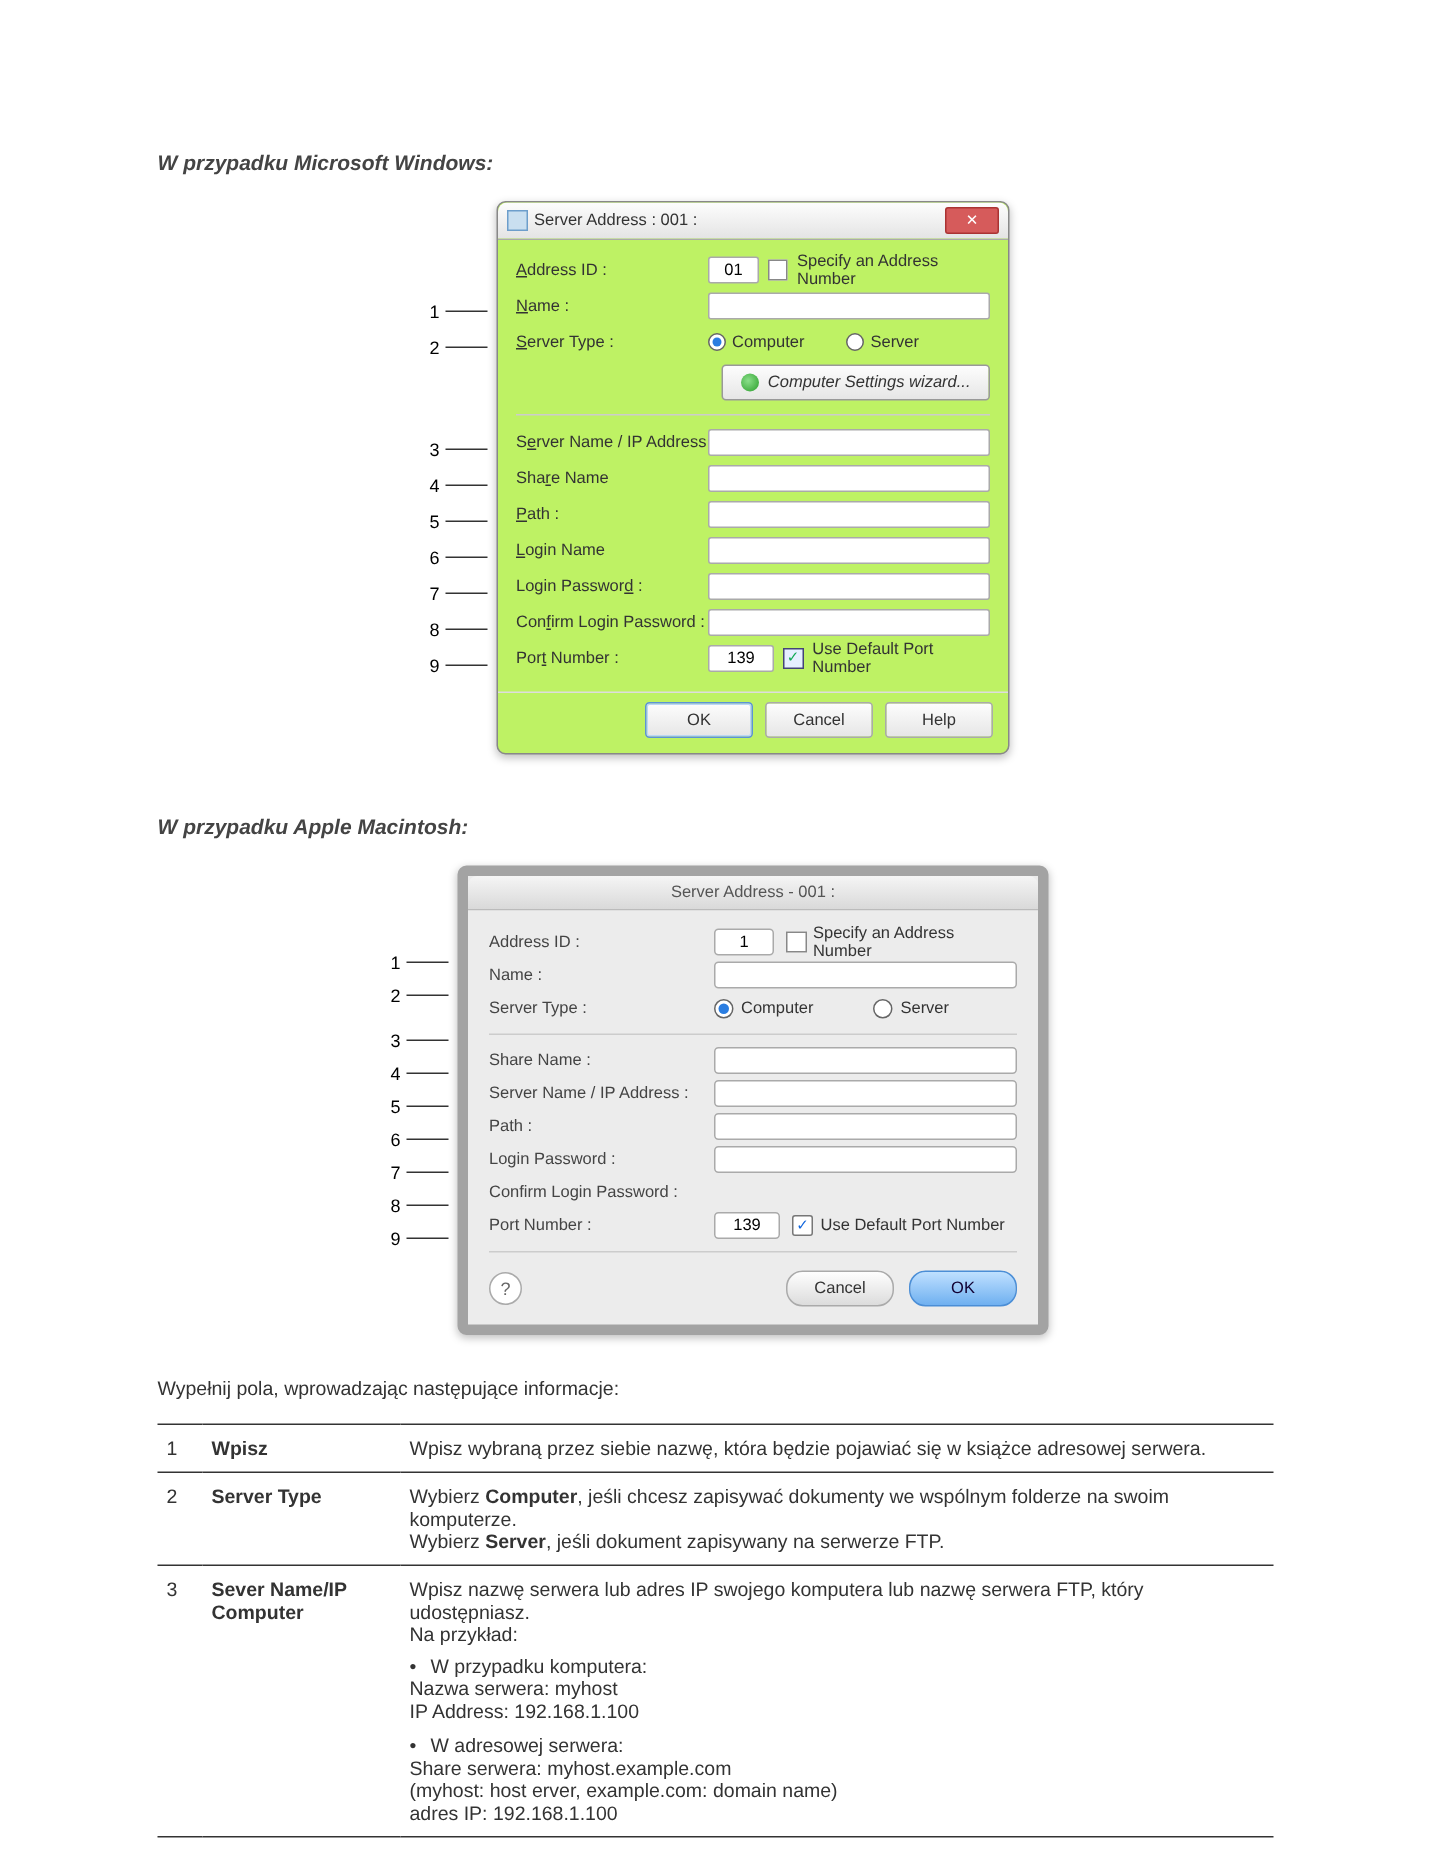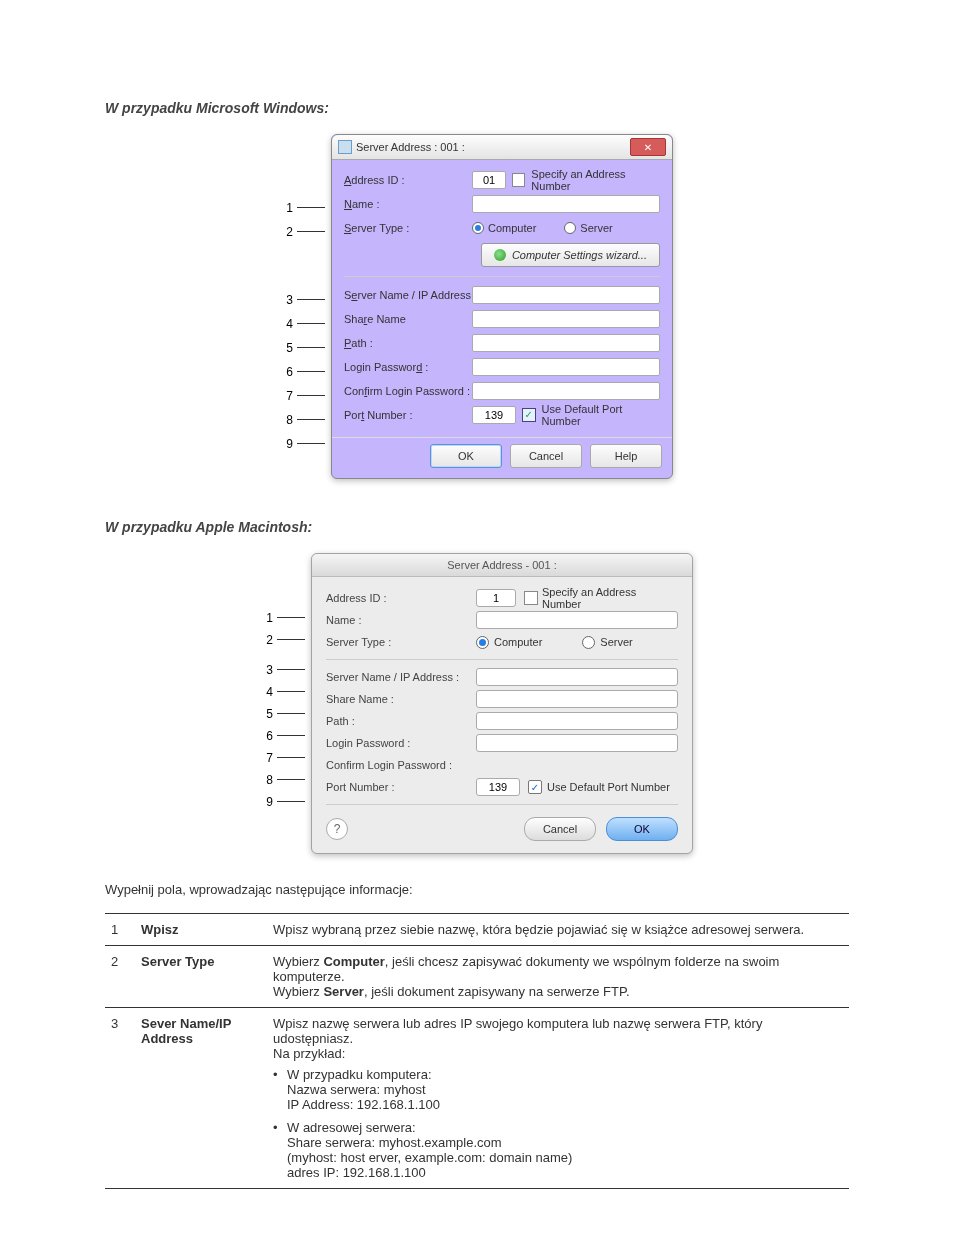--- a/index.html
+++ b/index.html
@@ -50,21 +50,21 @@
     height: 1px;
     border-top: 1px solid #333;
     margin-left: 4px;
   }
 
   
   .win-dlg {
     width: 340px;
     border: 1px solid #888;
     border-radius: 6px;
-    background: #c4b5fd;
+    background: #bef264;
     font-size: 11px;
     box-shadow: 0 2px 6px rgba(0,0,0,.25);
   }
   .win-title {
     height: 24px;
     background: linear-gradient(#fdfdfd, #e4e4e4);
     border-bottom: 1px solid #aaa;
     border-radius: 6px 6px 0 0;
     display: flex;
     align-items: center;
@@ -156,21 +156,21 @@
 
   .checked-box {
     width:12px; height:12px; border:1px solid #447; background:#e6f0ff;
     display:inline-flex; align-items:center; justify-content:center;
     color:#1a5; font-size:10px; line-height:10px;
   }
 
   
   .mac-dlg {
     width: 380px;
-    border: 1px solid #a3a3a3;
+    border: 7px solid #a3a3a3;
     border-radius: 6px;
     background: #ececec;
     font-size: 11px;
     box-shadow: 0 2px 6px rgba(0,0,0,.25);
   }
   .mac-title {
     height: 22px;
     background: linear-gradient(#f5f5f5,#d9d9d9);
     border-bottom:1px solid #bbb;
     border-radius: 6px 6px 0 0;
@@ -242,21 +242,21 @@
     vertical-align: top;
     border-top: 1px solid #333;
   }
   table.info tr:first-child td { border-top: 1px solid #333; }
   table.info tr:last-child td { border-bottom: 1px solid #333; }
   table.info td.n { width: 18px; }
   table.info td.t { width: 120px; font-weight: bold; }
   .sublist { margin: 6px 0 0 0; }
   .sublist .bul { display:flex; }
   .sublist .bul .dot { width: 14px; }
-  .sublist .ind { margin-left: 14px; }
+  .sublist .ind { }
 </style>
 </head>
 <body>
 
 <div class="section-head">W przypadku Microsoft Windows:</div>
 
 <div class="dlg-wrap">
   <div class="dlg-scale">
     <div class="callouts">
       <div class="callout-row" style="height:62px;"></div>
@@ -354,20 +354,26 @@
               <input class="win-inp full" style="">
             </div>
         </div>
         <div class="win-row">
           <div class="win-lbl"><span class="ul">P</span>ath :</div>
           <div class="win-field">
               <input class="win-inp full" style="">
             </div>
         </div>
         <div class="win-row">
+          <div class="win-lbl"><span class="ul">L</span>ogin Name</div>
+          <div class="win-field">
+              <input class="win-inp full" style="">
+            </div>
+        </div>
+        <div class="win-row">
           <div class="win-lbl">Login Passwor<span class="ul">d</span> :</div>
           <div class="win-field">
               <input class="win-inp full" style="">
             </div>
         </div>
         <div class="win-row">
           <div class="win-lbl">Con<span class="ul">f</span>irm Login Password :</div>
           <div class="win-field">
               <input class="win-inp full" style="">
             </div>
@@ -462,27 +468,27 @@
               <span>Computer</span>
             </span>
             <span style="display:flex;align-items:center;gap:5px;">
               <span class="mac-radio"></span>
               <span>Server</span>
             </span>
           </div>
         </div>
         <hr class="mac-sep">
         <div class="mac-row">
+          <div class="mac-lbl">Share Name :</div>
+          <div class="mac-field">
+              <input class="mac-inp" style="">
+            </div>
+        </div>
+        <div class="mac-row">
           <div class="mac-lbl">Server Name / IP Address :</div>
-          <div class="mac-field">
-              <input class="mac-inp" style="">
-            </div>
-        </div>
-        <div class="mac-row">
-          <div class="mac-lbl">Share Name :</div>
           <div class="mac-field">
               <input class="mac-inp" style="">
             </div>
         </div>
         <div class="mac-row">
           <div class="mac-lbl">Path :</div>
           <div class="mac-field">
               <input class="mac-inp" style="">
             </div>
         </div>
@@ -531,21 +537,21 @@
   <tr>
     <td class="n">2</td>
     <td class="t">Server Type</td>
     <td>
       <span>Wybierz </span><b>Computer</b><span>, jeśli chcesz zapisywać dokumenty we wspólnym folderze na swoim komputerze.</span><br>
       <span>Wybierz </span><b>Server</b><span>, jeśli dokument zapisywany na serwerze FTP.</span>
     </td>
   </tr>
   <tr>
     <td class="n">3</td>
-    <td class="t">Sever Name/IP Address</td>
+    <td class="t">Sever Name/IP Computer</td>
     <td>
       <div>Wpisz nazwę serwera lub adres IP swojego komputera lub nazwę serwera FTP, który udostępniasz.</div>
       <div>Na przykład:</div>
       <div class="sublist">
         <div class="bul">
               <span class="dot">•</span>
               <span>W przypadku komputera:</span>
             </div>
         <div class="ind">Nazwa serwera: myhost</div>
         <div class="ind">IP Address: 192.168.1.100</div>

